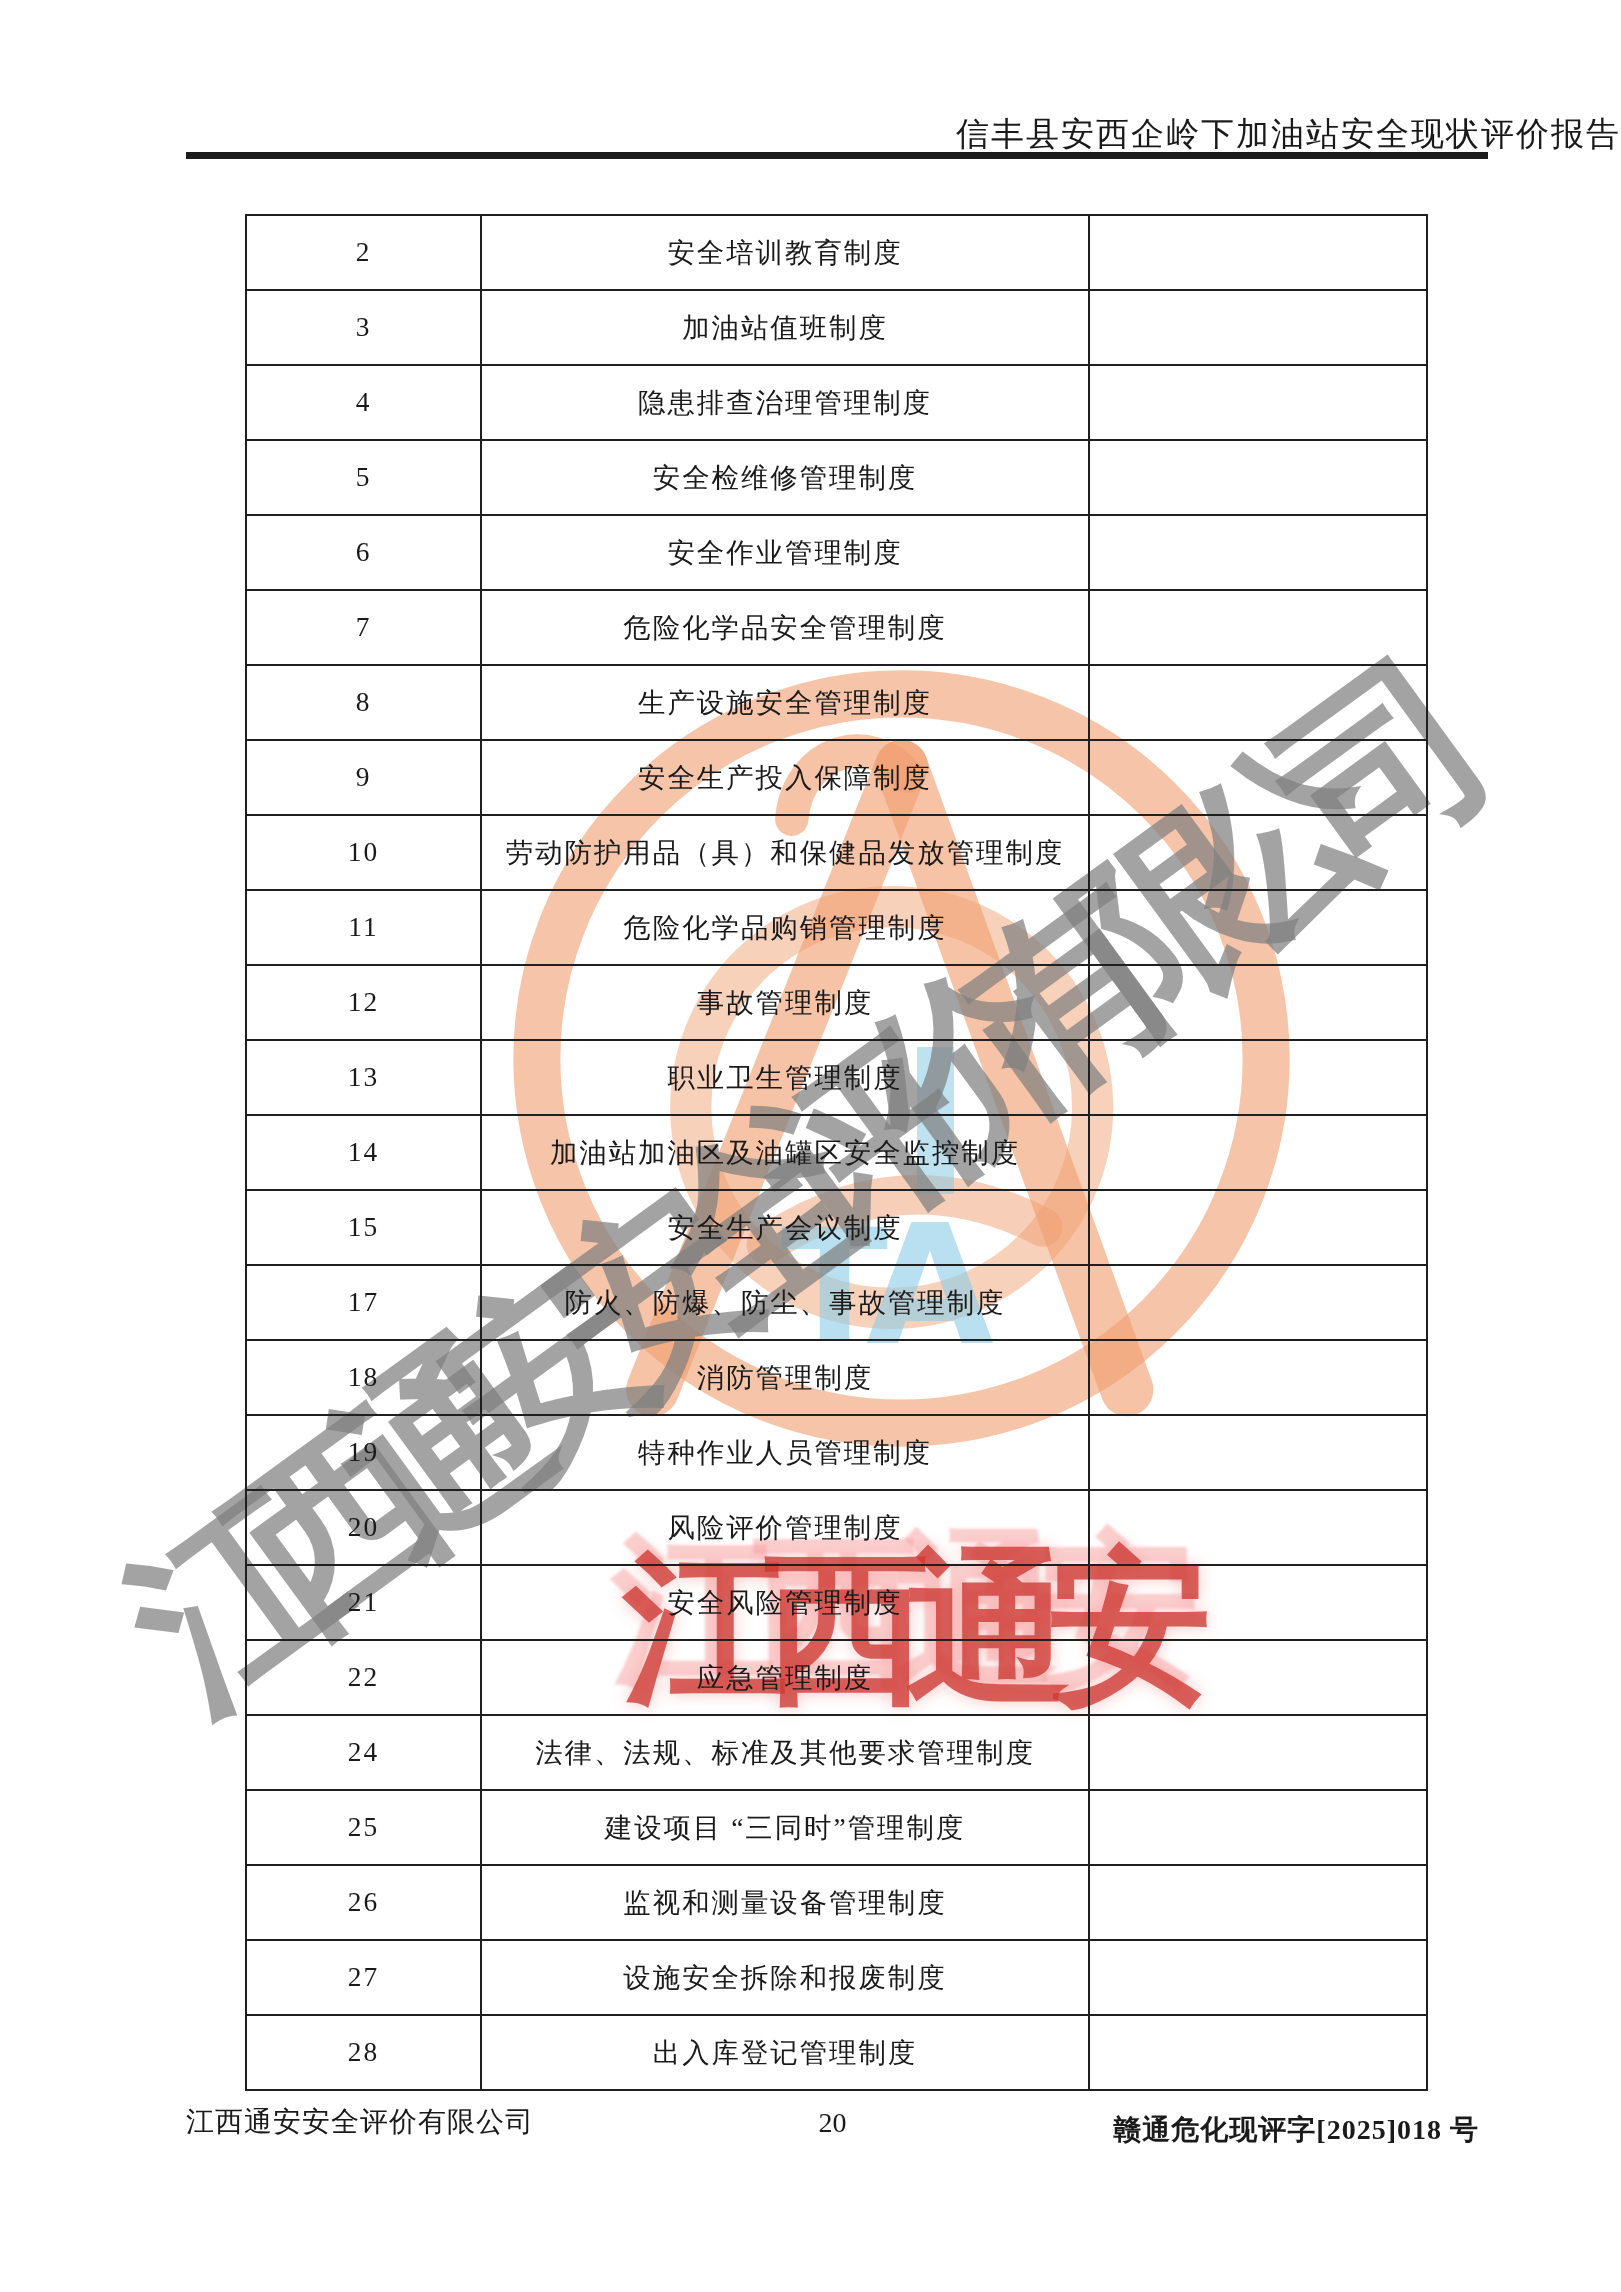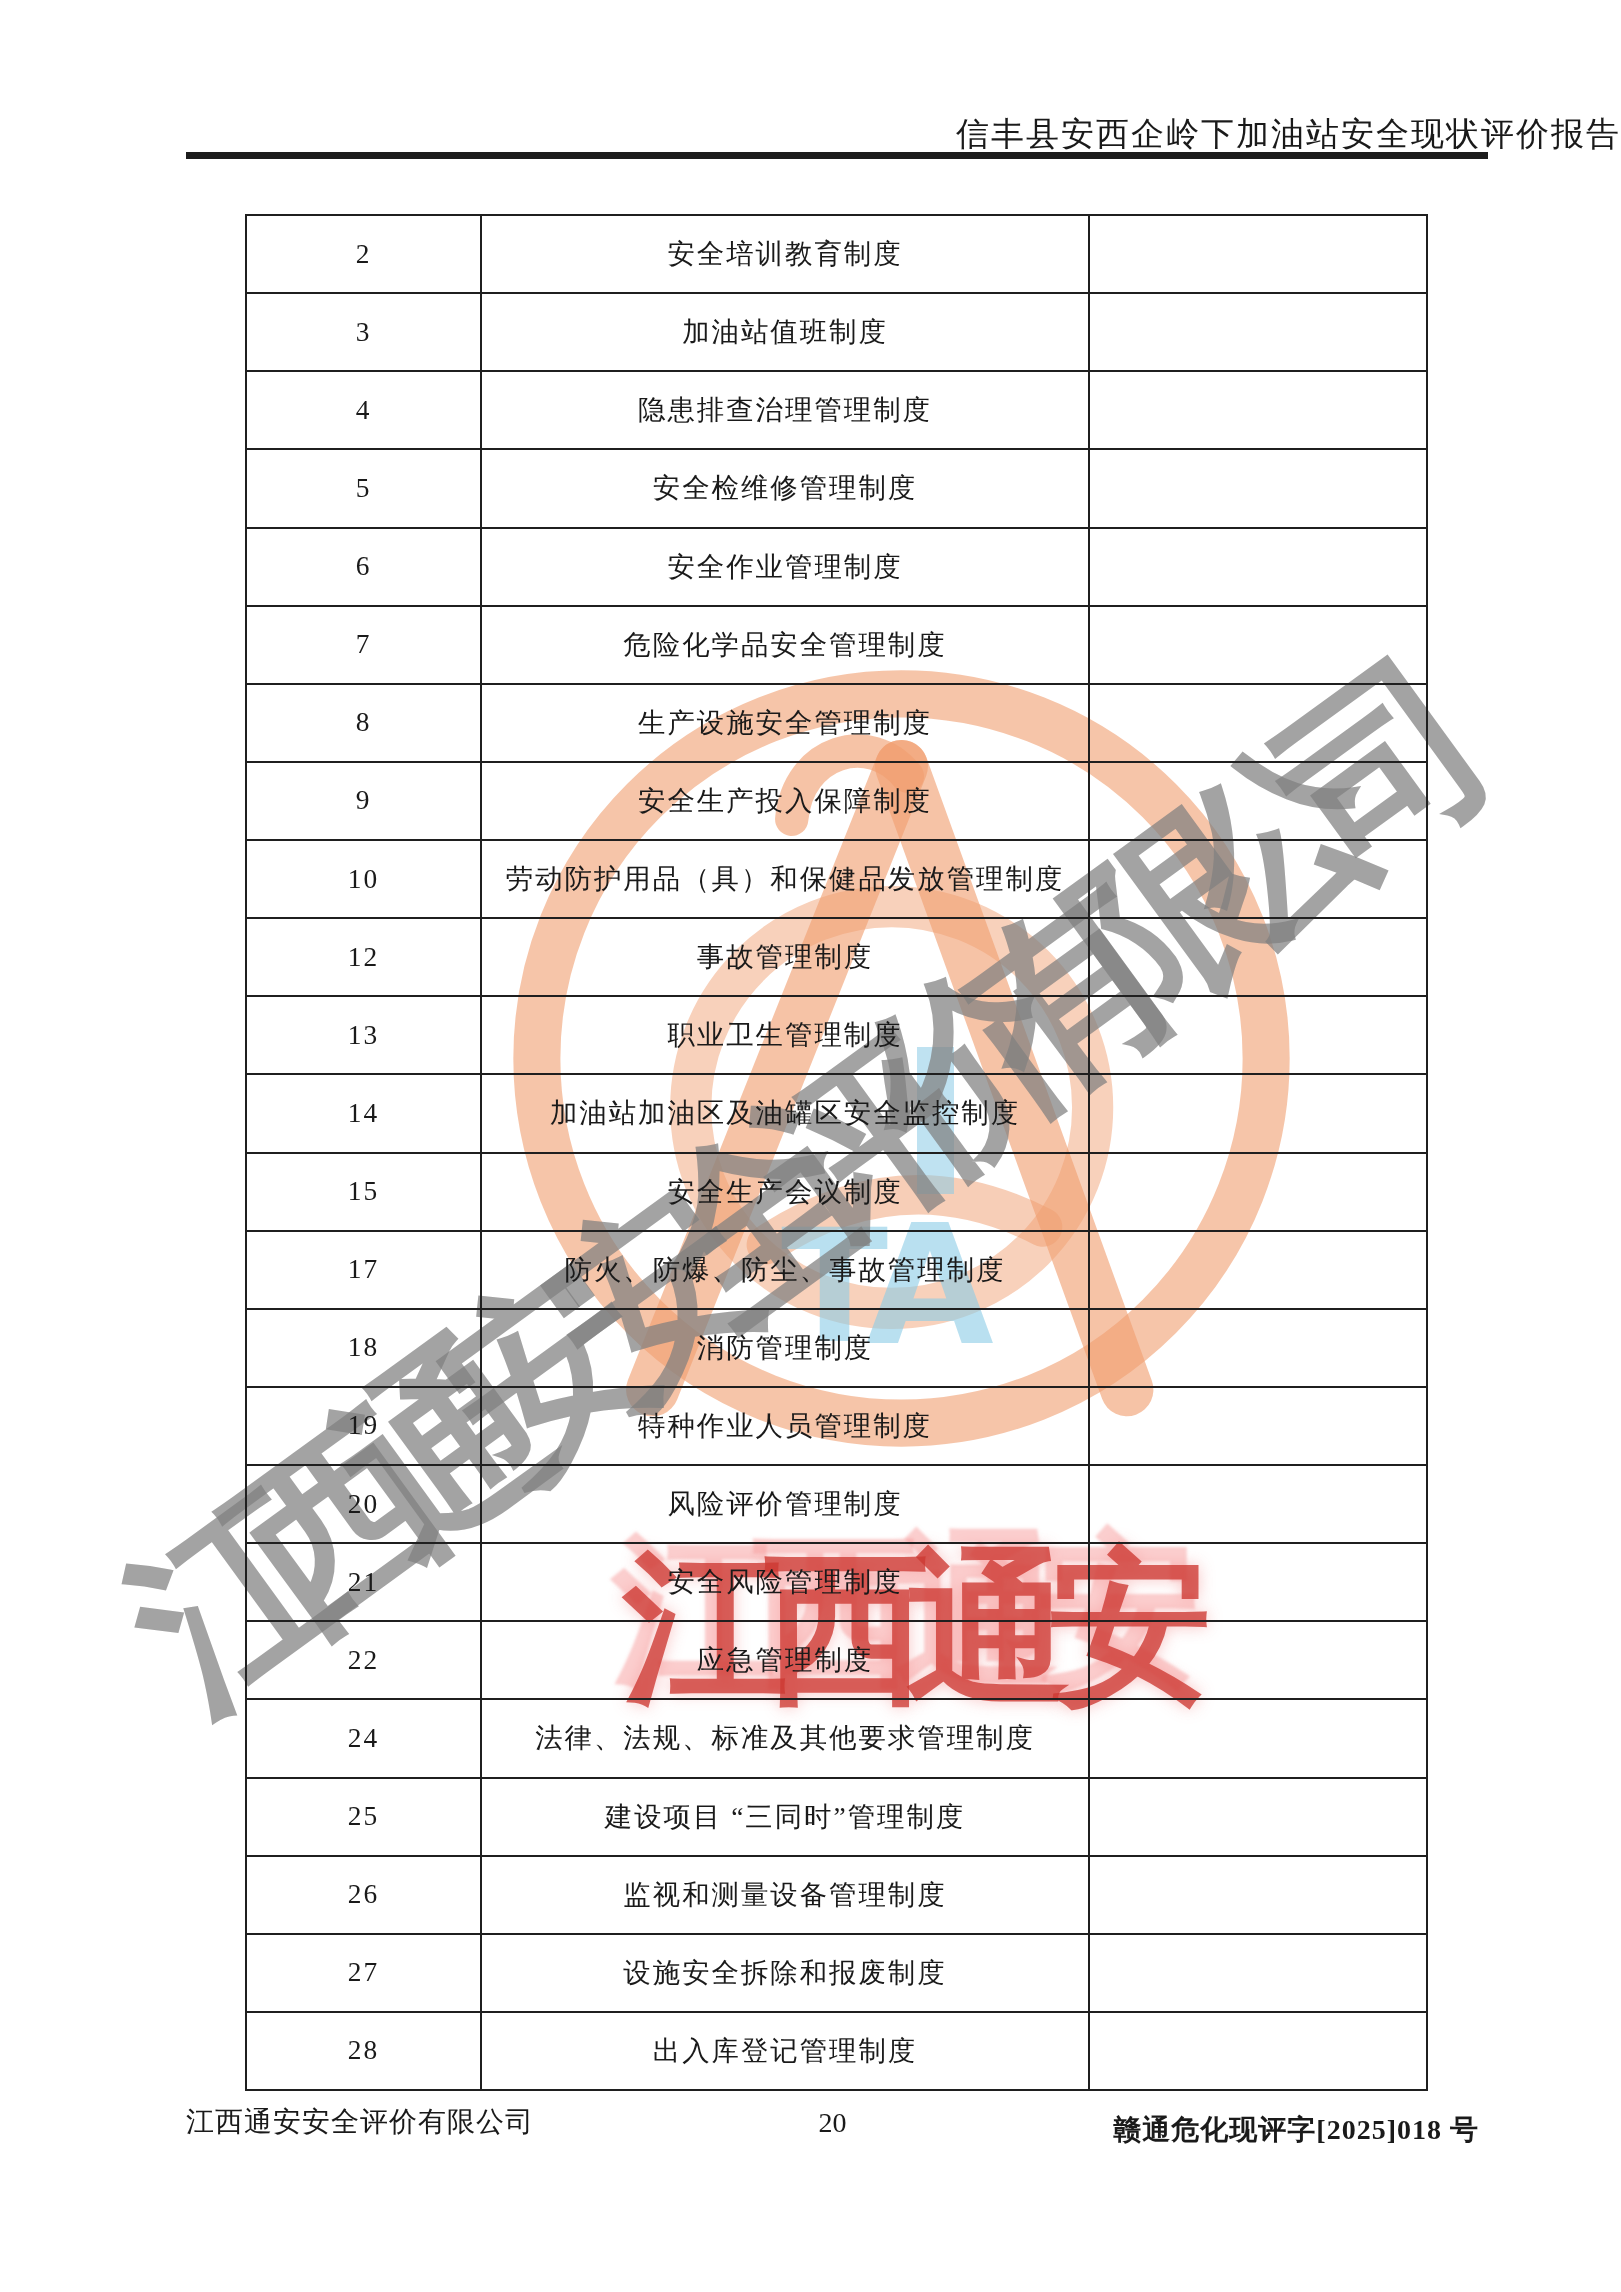--- a/index.html
+++ b/index.html
@@ -169,20 +169,25 @@
       <td>安全生产投入保障制度</td>
       <td></td>
     </tr>
 
     <tr>
       <td>10</td>
       <td>劳动防护用品（具）和保健品发放管理制度</td>
       <td></td>
     </tr>
 
+    <tr>
+      <td>11</td>
+      <td>危险化学品购销管理制度</td>
+      <td></td>
+    </tr>
 
     <tr>
       <td>12</td>
       <td>事故管理制度</td>
       <td></td>
     </tr>
 
     <tr>
       <td>13</td>
       <td>职业卫生管理制度</td>

